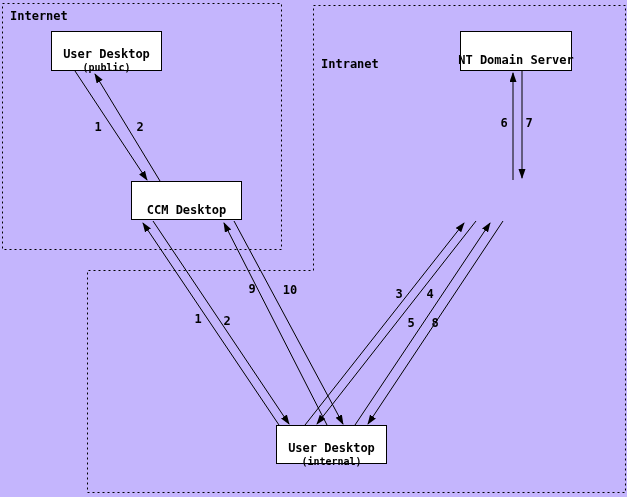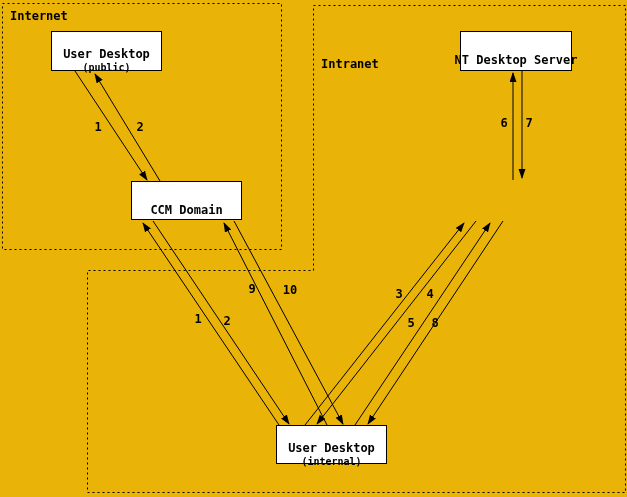--- a/index.html
+++ b/index.html
@@ -4,21 +4,21 @@
 <style>
   html, body {
     margin: 0;
     padding: 0;
     background: #ffffff;
   }
   .stage {
     position: relative;
     width: 627px;
     height: 497px;
-    background: #eab308;
+    background: #c4b5fd;
     font-family: "DejaVu Sans Mono", "Liberation Mono", monospace;
     color: #000000;
     overflow: hidden;
   }
   svg.wires {
     position: absolute;
     left: 0;
     top: 0;
     z-index: 1;
   }
@@ -99,25 +99,25 @@
 
   <div class="zone-label" style="left:10px; top:9px;">Internet</div>
   <div class="zone-label" style="left:321px; top:11px;margin-top:46px;">Intranet</div>
 
   <div class="node" style="left:51px; top:31px; width:111px; height:40px;">
     <div class="title">User Desktop</div>
     <div class="subtitle">(public)</div>
   </div>
 
   <div class="node" style="left:131px; top:181px; width:111px; height:39px;">
-    <div class="title">CCM Domain</div>
+    <div class="title">CCM Desktop</div>
   </div>
 
   <div class="node" style="left:460px; top:31px; width:112px; height:40px;">
-    <div class="title">NT Desktop Server</div>
+    <div class="title">NT Domain Server</div>
   </div>
 
 
   <div class="node" style="left:276px; top:425px; width:111px; height:39px;">
     <div class="title">User Desktop</div>
     <div class="subtitle">(internal)</div>
   </div>
 
   <div class="num" style="left:98px;  top:127px;">1</div>
   <div class="num" style="left:140px; top:127px;">2</div>

